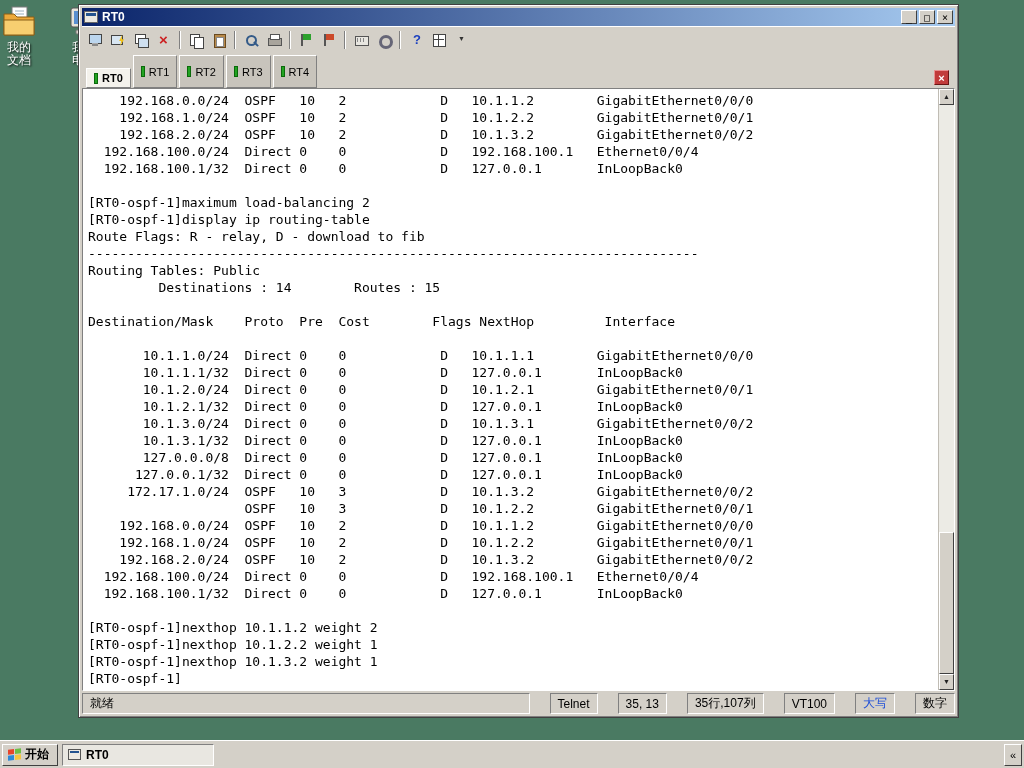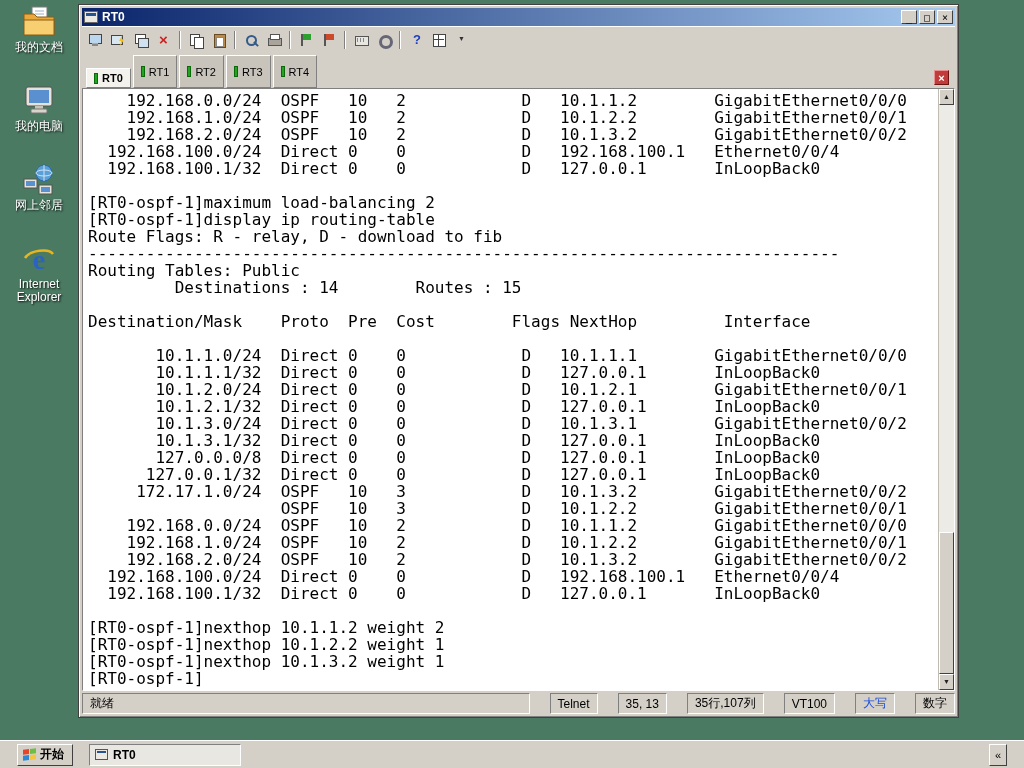--- a/index.html
+++ b/index.html
@@ -2,21 +2,21 @@
 <html style="--desktop-bg: #4A7A62; --chrome: #D4D0C8; --title-a: #0A246A; --title-b: #A6CAF0; --tab-green: #22A322; --close-red: #C13B3B;"><head>
 <meta charset="utf-8">
 <style>
   *{box-sizing:border-box;margin:0;padding:0}
   html,body{width:1024px;height:768px;overflow:hidden}
   body{font-family:"Liberation Sans",sans-serif;font-size:12px;color:#000}
 
   .desktop{position:relative;width:1024px;height:768px;background:var(--desktop-bg,#4A7A62);overflow:hidden}
 
   
-  .desktop-icons{position:absolute;left:2px;top:6px;width:74px;display:flex;flex-direction:column;align-items:center;gap:31px}
+  .desktop-icons{position:absolute;left:2px;top:6px;width:74px;display:flex;flex-direction:row;align-items:center;gap:31px}
   .desktop-icon{width:74px;display:flex;flex-direction:column;align-items:center;cursor:default}
   .di-img{width:34px;height:32px;display:flex;align-items:center;justify-content:center}
   .di-label{margin-top:3px;color:#fff;text-align:center;font-size:12px;line-height:13px;text-shadow:1px 1px 2px rgba(0,0,0,.95)}
 
   
   .window{position:absolute;left:78px;top:4px;width:881px;height:714px;background:var(--chrome,#D4D0C8);
     border:1px solid #404040;box-shadow:inset 1px 1px 0 #fff,inset -1px -1px 0 #808080;
     padding:3px;display:flex;flex-direction:column}
   .titlebar{flex:0 0 18px;background:linear-gradient(90deg,var(--title-a,#0A246A),var(--title-b,#A6CAF0));
     display:flex;align-items:center;padding:0 2px;color:#fff}
@@ -70,38 +70,38 @@
   .tab{height:33px;display:flex;align-items:center;padding:0 7px;margin-right:2px;background:#c8c4bc;
     border:1px solid;border-color:#fff #808080 #808080 #fff;font-size:11px;cursor:default}
   .tab.active{background:#f4f2ec;font-weight:bold;height:20px}
   .tab-ind{width:4px;height:11px;background:var(--tab-green,#22A322);margin-right:4px;border:1px solid #0a6a0a}
   .tab-close{position:absolute;right:6px;bottom:3px;width:15px;height:15px;background:var(--close-red,#C13B3B);
     color:#fff;font-size:11px;line-height:12px;text-align:center;font-weight:bold;padding:0;
     border:1px solid;border-color:#e89090 #6a1515 #6a1515 #e89090}
 
   
   .term-wrap{flex:1;display:flex;border:1px solid;border-color:#808080 #fff #fff #808080;background:#fff;overflow:hidden}
-  .terminal{flex:1;font-family:"DejaVu Sans Mono","Liberation Mono",monospace;font-size:16px;line-height:17px;
+  .terminal{flex:1;font-family:"DejaVu Sans Mono","Liberation Mono",monospace;font-size:13px;line-height:17px;
     padding:3px 0 0 5px;white-space:pre;overflow:hidden;color:#000}
   .scrollbar{width:16px;background:#ECEBE5;display:flex;flex-direction:column;border-left:1px solid #c0bcb4}
   .sb-btn{flex:0 0 16px;background:#D4D0C8;border:1px solid;border-color:#fff #404040 #404040 #fff;
     font-size:7px;text-align:center;line-height:14px;color:#222;padding:0}
   .sb-track{flex:1;position:relative}
   .sb-thumb{position:absolute;left:0;right:0;top:75%;height:25%;background:#D4D0C8;
     border:1px solid;border-color:#fff #404040 #404040 #fff}
 
   
   .statusbar{flex:0 0 20px;margin-top:2px;display:flex;gap:20px;font-size:12px}
   .sb-panel{border:1px solid;border-color:#808080 #fff #fff #808080;padding:1px 7px;display:flex;align-items:center;white-space:nowrap}
   .sb-ready{flex:1}
   .dim{color:#1d4ed8}
 
   
   .taskbar{position:absolute;left:0;bottom:0;width:1024px;height:28px;background:var(--chrome,#D4D0C8);
-    border-top:1px solid #fff;display:flex;align-items:center;padding:0 17px;gap:16px}
+    border-top:1px solid #fff;display:flex;align-items:center;padding:0 2px;gap:4px}
   .start-btn{height:22px;display:flex;align-items:center;gap:4px;padding:0 8px 0 5px;background:var(--chrome,#D4D0C8);
     border:1px solid;border-color:#fff #404040 #404040 #fff;font-weight:bold;font-size:12px}
   .win-flag{display:grid;grid-template-columns:6px 6px;grid-template-rows:5px 5px;gap:1px;transform:skewY(-6deg)}
   .win-flag span:nth-child(1){background:#E6452B}
   .win-flag span:nth-child(2){background:#6DBE45}
   .win-flag span:nth-child(3){background:#2C89D8}
   .win-flag span:nth-child(4){background:#F4C63F}
   .task-item{width:152px;height:22px;display:flex;align-items:center;gap:5px;padding:0 5px;background:#e9e7e1;
     border:1px solid;border-color:#808080 #fff #fff #808080;font-weight:bold}
   .task-icon{width:13px;height:11px;background:#ece9e2;border:1px solid #555;position:relative}

